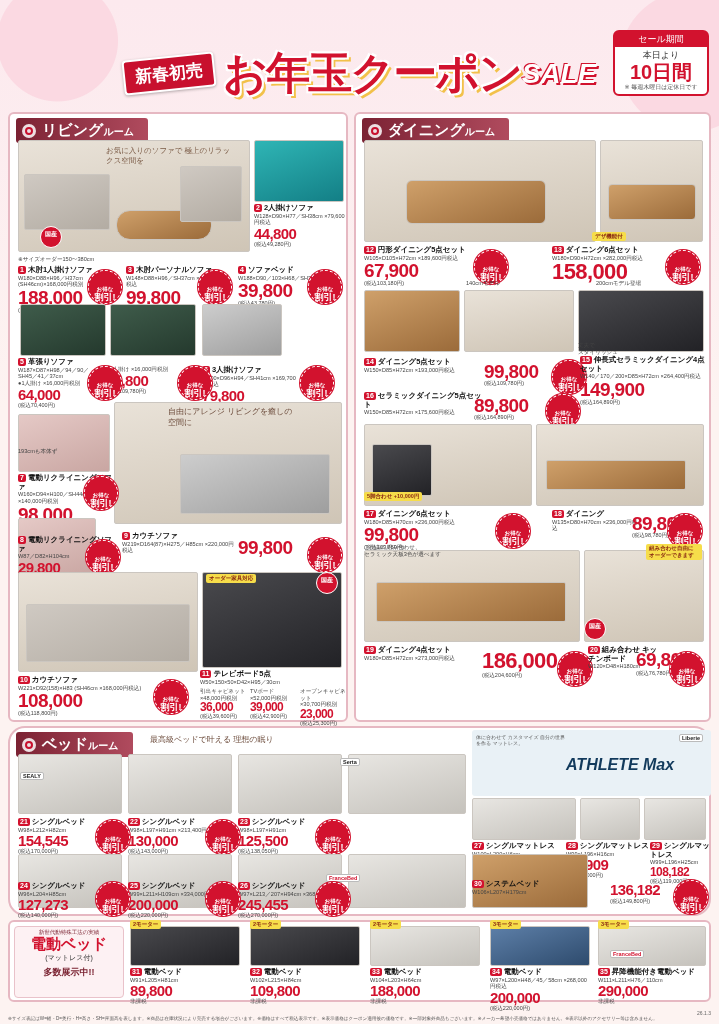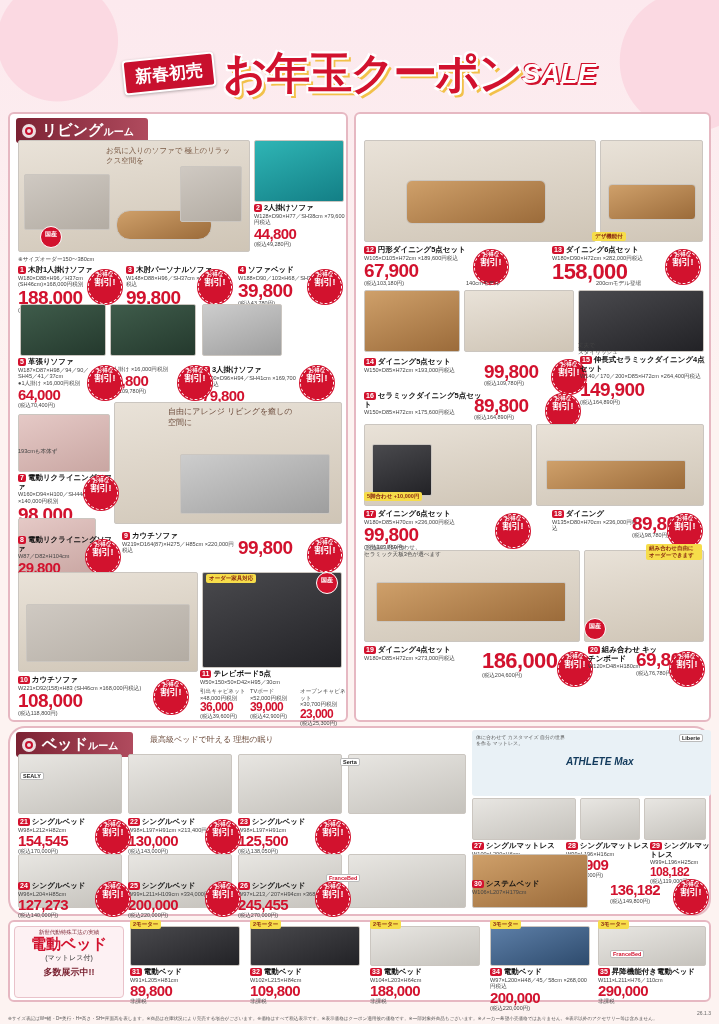--- a/index.html
+++ b/index.html
@@ -93,21 +93,21 @@
   }
   .iname { font-size:7.5px; color:#111; font-weight:bold; line-height:1.15; }
   .ispec { font-size:5.6px; color:#444; line-height:1.2; }
   .price { font-size:15px; font-weight:bold; color:#d2122e; letter-spacing:-.6px; line-height:1; }
   .tax { font-size:5.5px; color:#444; }
   .price-b { font-size:19px; }
   .price-xl { font-size:22px; }
   .cpn {
     position:absolute; width:34px; height:34px; border-radius:50%;
     background:#d2122e; color:#fff; font-size:5.5px; font-weight:bold;
-    text-align:center; line-height:1.08; padding-top:1px;
+    text-align:center; line-height:1.08; padding-top:16px;
     border:1px dashed #fff; box-shadow:0 0 0 1px #d2122e;
   }
   .cpn .big { font-size:9px; display:block; }
   .badge-y {
     background:#f6dd4a; color:#8a2a12; font-size:5.5px; font-weight:bold;
     padding:1px 3px; border-radius:2px; display:inline-block;
   }
   .tagline { font-size:8px; color:#6b4a3a; }
   .hand { font-size:9px; color:#7a5a45; }
 
@@ -147,20 +147,26 @@
 <body>
 
 <div class="page">
 
   <div class="hdr">
     <div class="hdr-main">
       <span class="shinshun">新春初売</span>
       <span class="otoshidama">お年玉クーポン</span>
       <span class="saleword">SALE</span>
     </div>
+    <div class="periodbox">
+      <span class="pt">セール期間</span>
+      <div class="p1">本日より</div>
+      <div class="p2">10日間</div>
+      <div class="p3">※ 毎週木曜日は定休日です</div>
+    </div>
   </div>
 
   <div id="living">
     <div style="position:absolute;left:6px;top:4px;">
       <span class="sec-title living-hd">
         <span class="ring"></span><span>リビング</span><span class="sub">ルーム</span>
       </span>
     </div>
 
     <div class="ph room" style="left:8px;top:26px;width:232px;height:112px;"></div>
@@ -301,20 +307,25 @@
     </div>
     <div class="item" style="left:290px;top:574px;width:48px;">
       <div class="ispec">オープンキャビネット</div>
       <div class="ispec">×30,700円税別</div>
       <div class="price" style="font-size:12px">23,000</div>
       <div class="tax">(税込25,300円)</div>
     </div>
   </div>
 
   <div id="dining">
+    <div style="position:absolute;left:6px;top:4px;">
+      <span class="sec-title dining-hd">
+        <span class="ring"></span><span>ダイニング</span><span class="sub">ルーム</span>
+      </span>
+    </div>
 
     <div class="ph room" style="left:8px;top:26px;width:232px;height:102px;"></div>
     <div class="ph wood" style="left:50px;top:66px;width:140px;height:44px;border-radius:6px;"></div>
     <div class="ph room" style="left:244px;top:26px;width:103px;height:102px;"></div>
     <div class="ph wood" style="left:252px;top:70px;width:88px;height:36px;border-radius:4px;"></div>
     <span class="badge-y" style="position:absolute;left:236px;top:118px;">デザ機能付</span>
 
     <div class="item" style="left:8px;top:132px;width:140px;">
       <div class="iname"><span class="num">12</span><span>円形ダイニング5点セット</span></div>
       <div class="ispec">W105×D105×H72cm
@@ -419,21 +430,21 @@
   <div id="bed">
     <div style="position:absolute;left:6px;top:4px;">
       <span class="sec-title bed-hd">
         <span class="ring"></span><span>ベッド</span><span class="sub">ルーム</span>
       </span>
     </div>
     <div class="tagline" style="position:absolute;left:140px;top:6px;">最高級ベッドで叶える 理想の眠り</div>
 
     <div class="pinkband" style="left:462px;top:2px;width:239px;height:66px;background:#e9f1f6;"></div>
     <div style="position:absolute;left:466px;top:6px;width:90px;" class="note-s">体に合わせて カスタマイズ 自分の世界を作る マットレス。</div>
-    <div style="position:absolute;left:556px;top:28px;font-size:10px;font-weight:bold;color:#123a5c;font-style:italic;">ATHLETE Max</div>
+    <div style="position:absolute;left:556px;top:28px;font-size:16px;font-weight:bold;color:#123a5c;font-style:italic;">ATHLETE Max</div>
     <span class="brandtag" style="position:absolute;right:6px;top:6px;">Liberie</span>
 
     <div class="ph bed" style="left:8px;top:26px;width:104px;height:60px;"></div>
     <div class="ph bed" style="left:118px;top:26px;width:104px;height:60px;"></div>
     <div class="ph bed" style="left:228px;top:26px;width:104px;height:60px;"></div>
     <div class="ph bed" style="left:338px;top:26px;width:118px;height:60px;"></div>
     <div class="ph bed" style="left:462px;top:70px;width:104px;height:42px;"></div>
     <div class="ph bed" style="left:570px;top:70px;width:60px;height:42px;"></div>
     <div class="ph bed" style="left:634px;top:70px;width:62px;height:42px;"></div>
 

